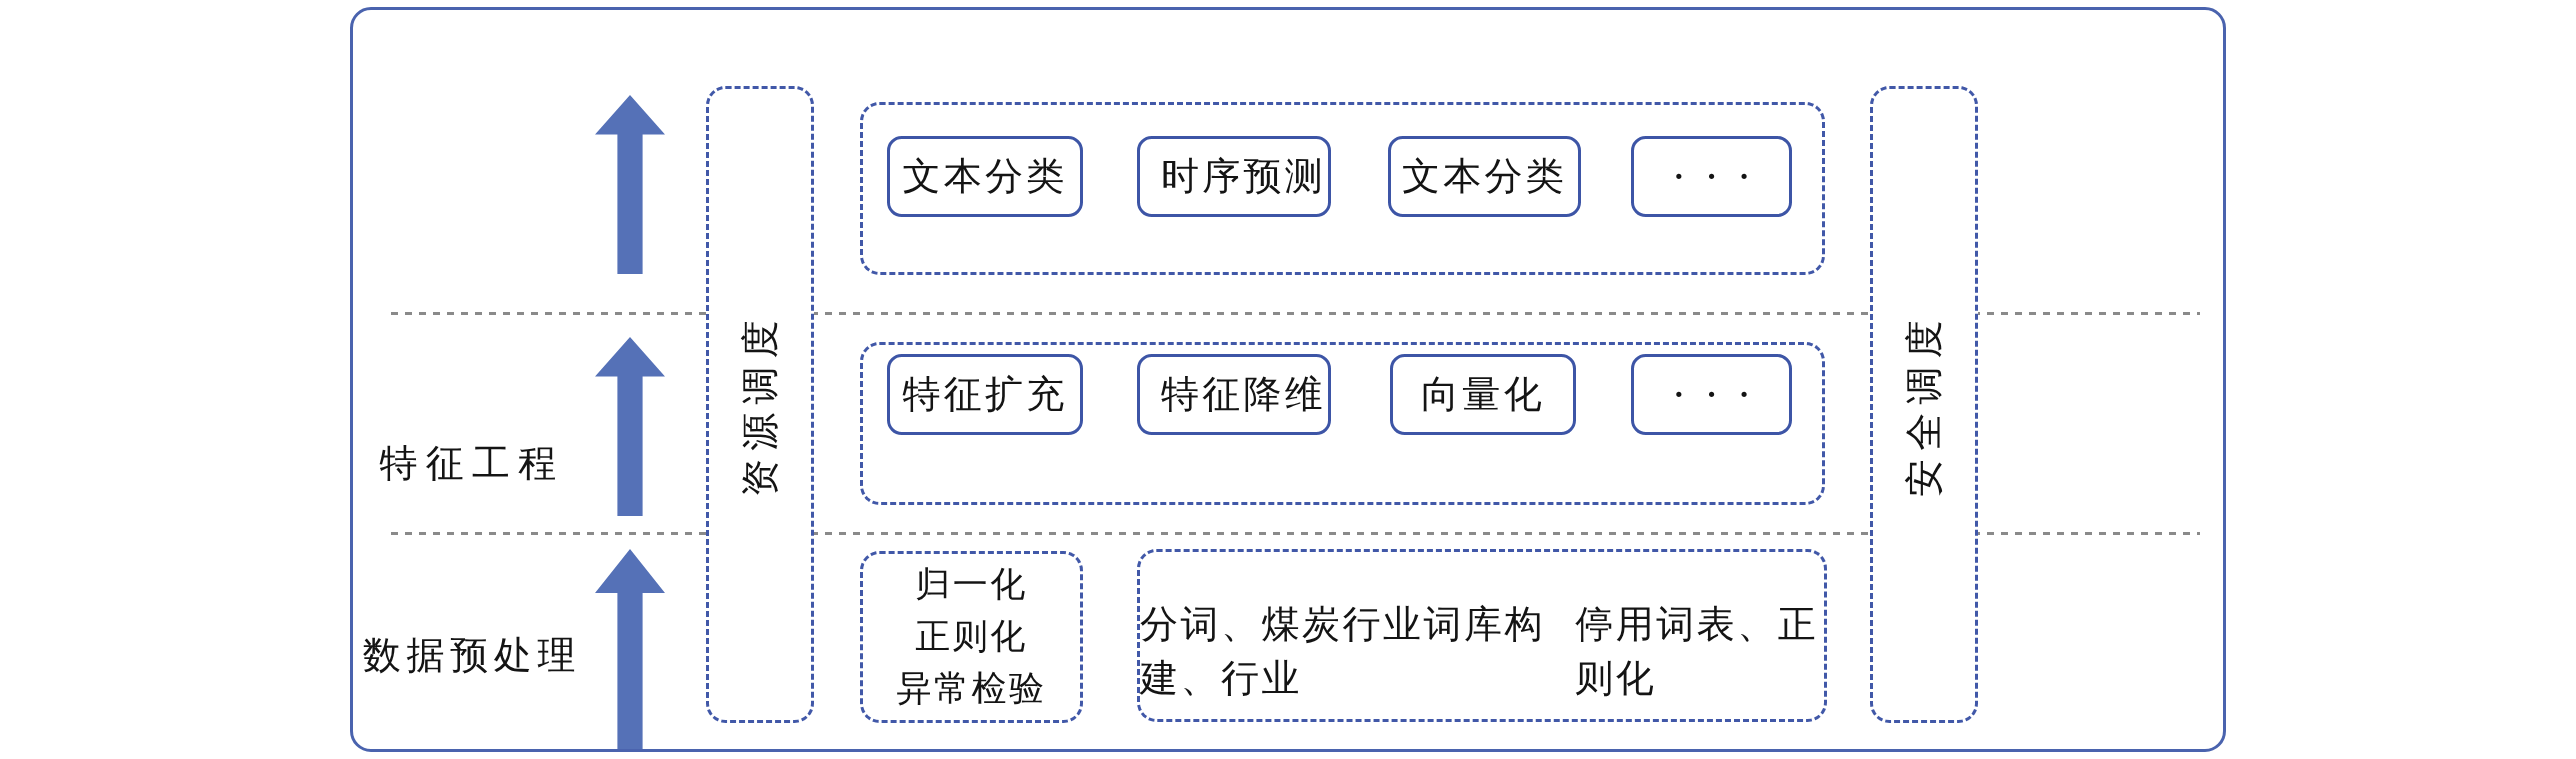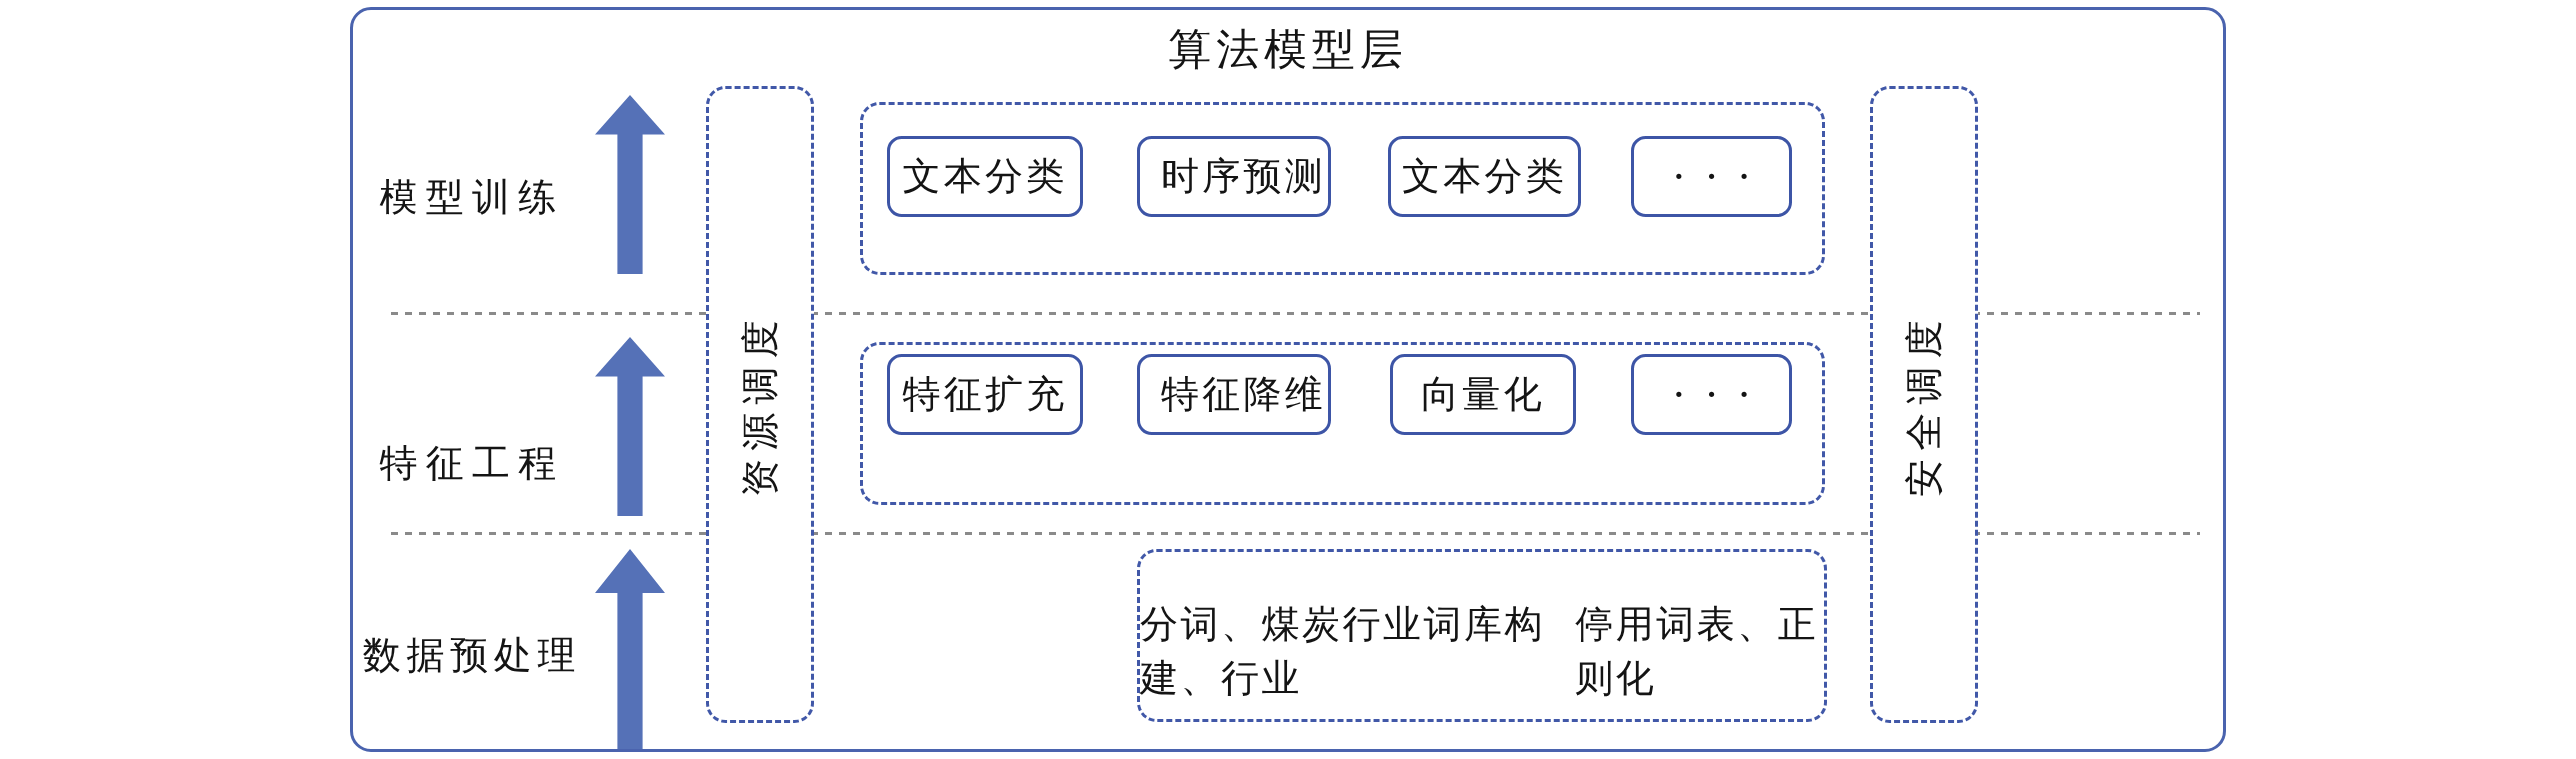--- a/index.html
+++ b/index.html
@@ -88,26 +88,24 @@
     padding-top:31px; font-size:38px; line-height:54px; letter-spacing:2.5px; color:#141414;
   }
 </style>
 </head>
 <body>
 
 <div class="canvas">
 
   <div class="outer-box"></div>
 
-  <div class="diagram-title">算法模型层</div>
 
   <div class="separator s1"></div>
   <div class="separator s2"></div>
 
-  <div class="stage-label l1">模型训练</div>
   <div class="stage-label l2">特征工程</div>
   <div class="stage-label l3">数据预处理</div>
 
   <div class="up-arrow a1"></div>
   <div class="up-arrow a2"></div>
   <div class="up-arrow a3"></div>
 
   <div class="rail resource">
     <span class="vtext">资源调度</span>
   </div>
@@ -120,19 +118,24 @@
   <div class="task-box row1-y bx2">时序预测</div>
   <div class="task-box row1-y bx3">文本分类</div>
   <div class="task-box row1-y bx4 ellipsis-box">···</div>
 
   <div class="row-container r2"></div>
   <div class="task-box row2-y bx1">特征扩充</div>
   <div class="task-box row2-y bx3b">向量化</div>
   <div class="task-box row2-y bx2">特征降维</div>
   <div class="task-box row2-y bx4 ellipsis-box">···</div>
 
+  <div class="pre-stat-box">
+    <span>归一化</span>
+    <span>正则化</span>
+    <span>异常检验</span>
+  </div>
   <div class="pre-nlp-box">
     <span>分词、煤炭行业词库构建、行业</span>
     <span>停用词表、正则化</span>
   </div>
 
 </div>
 
 
 </body></html>

